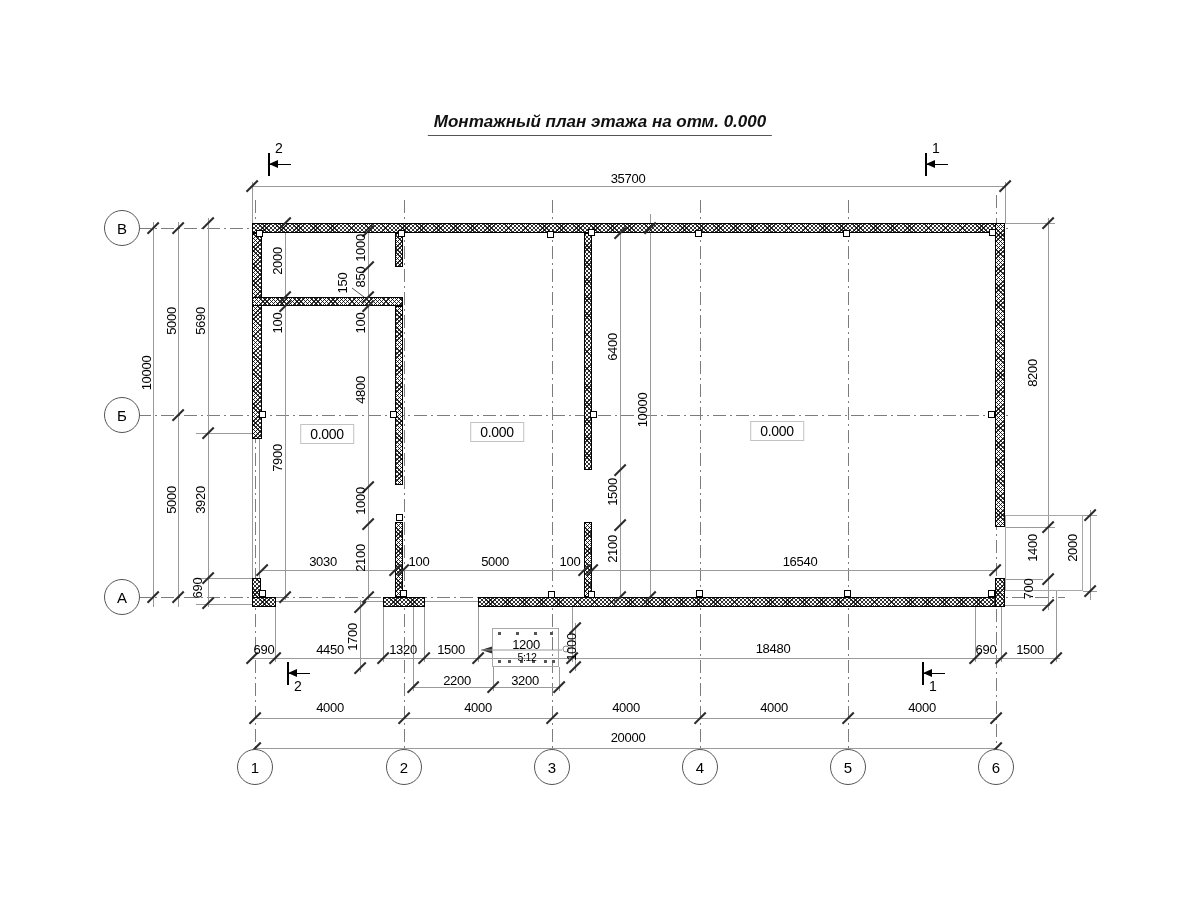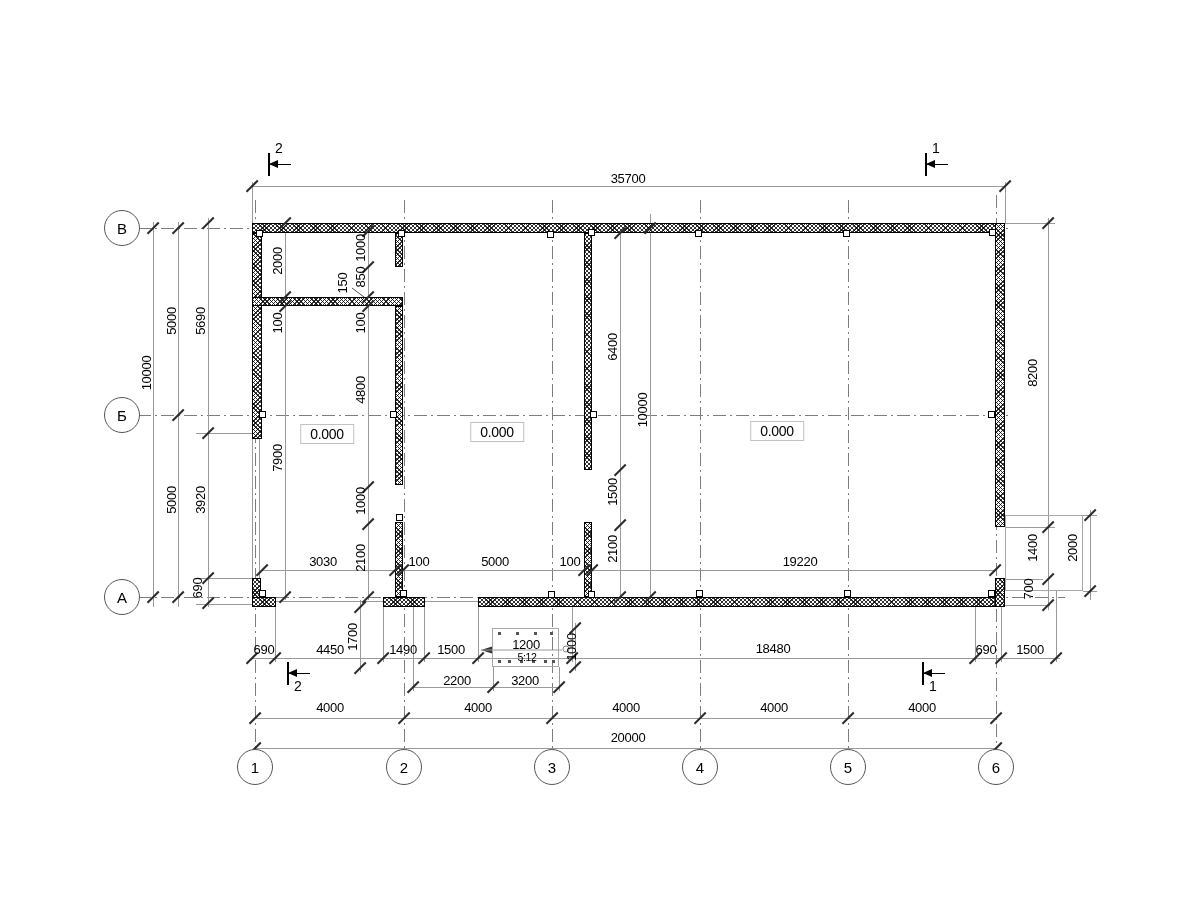--- a/index.html
+++ b/index.html
@@ -32,20 +32,21 @@
   .dot{position:absolute;width:3px;height:3px;background:#555;}
   .ramp-rect,.porch-rect{position:absolute;box-sizing:border-box;border:1px solid #a8a8a8;background:transparent;}
   #title{position:absolute;left:50%;top:112px;transform:translateX(-50%);font-size:17px;font-style:italic;
         font-weight:bold;color:#111;border-bottom:1.2px solid #555;padding:0 6px 3px 6px;white-space:nowrap;}
   svg.overlay{position:absolute;left:0;top:0;pointer-events:none;}
 </style>
 </head>
 <body>
 
 <div id="canvas">
+  <div id="title">Монтажный план этажа на отм. 0.000</div>
   <svg class="overlay" width="1200" height="900">
     <polyline points="352,288 368,300 389,300" fill="none" stroke="#555" stroke-width="1"></polyline>
     <path d="M481,650 l11,-3.5 l0,7 z" fill="#333"></path>
     <line x1="481" y1="650" x2="562" y2="650" stroke="#9a9a9a" stroke-width="1"></line>
     <circle cx="566" cy="649" r="3" fill="none" stroke="#888" stroke-width="1"></circle>
   </svg>
 <div class="dash-h" style="left: 138px; top: 228px; width: 870px;"></div>
     <div class="dash-h" style="left: 138px; top: 415px; width: 870px;"></div>
     <div class="dash-h" style="left: 138px; top: 597px; width: 927px;"></div>
     <div class="dash-v" style="left: 255px; top: 200px; height: 551px;"></div>
@@ -204,24 +205,24 @@
     <div class="tick" style="left: 996px; top: 748px;"></div>
     <div class="tick" style="left: 360px; top: 607px;"></div>
     <div class="tick" style="left: 360px; top: 668px;"></div>
     <div class="tick" style="left: 575px; top: 628px;"></div>
     <div class="tick" style="left: 575px; top: 667px;"></div>
     <div class="dim" style="left: 628px; top: 178px;">35700</div>
     <div class="dim" style="left: 323px; top: 561px;">3030</div>
     <div class="dim" style="left: 419px; top: 561px;">100</div>
     <div class="dim" style="left: 495px; top: 561px;">5000</div>
     <div class="dim" style="left: 570px; top: 561px;">100</div>
-    <div class="dim" style="left: 800px; top: 561px;">19220</div>
+    <div class="dim" style="left: 800px; top: 561px;">16540</div>
     <div class="dim" style="left: 264px; top: 649px;">690</div>
     <div class="dim" style="left: 330px; top: 649px;">4450</div>
-    <div class="dim" style="left: 403px; top: 649px;">1490</div>
+    <div class="dim" style="left: 403px; top: 649px;">1320</div>
     <div class="dim" style="left: 451px; top: 649px;">1500</div>
     <div class="dim" style="left: 526px; top: 644px;">1200</div>
     <div class="dim small" style="left: 527px; top: 657px;">5:12</div>
     <div class="dim" style="left: 773px; top: 648px;">18480</div>
     <div class="dim" style="left: 986px; top: 649px;">690</div>
     <div class="dim" style="left: 1030px; top: 649px;">1500</div>
     <div class="dim" style="left: 457px; top: 680px;">2200</div>
     <div class="dim" style="left: 525px; top: 680px;">3200</div>
     <div class="dim" style="left: 330px; top: 707px;">4000</div>
     <div class="dim" style="left: 478px; top: 707px;">4000</div>

